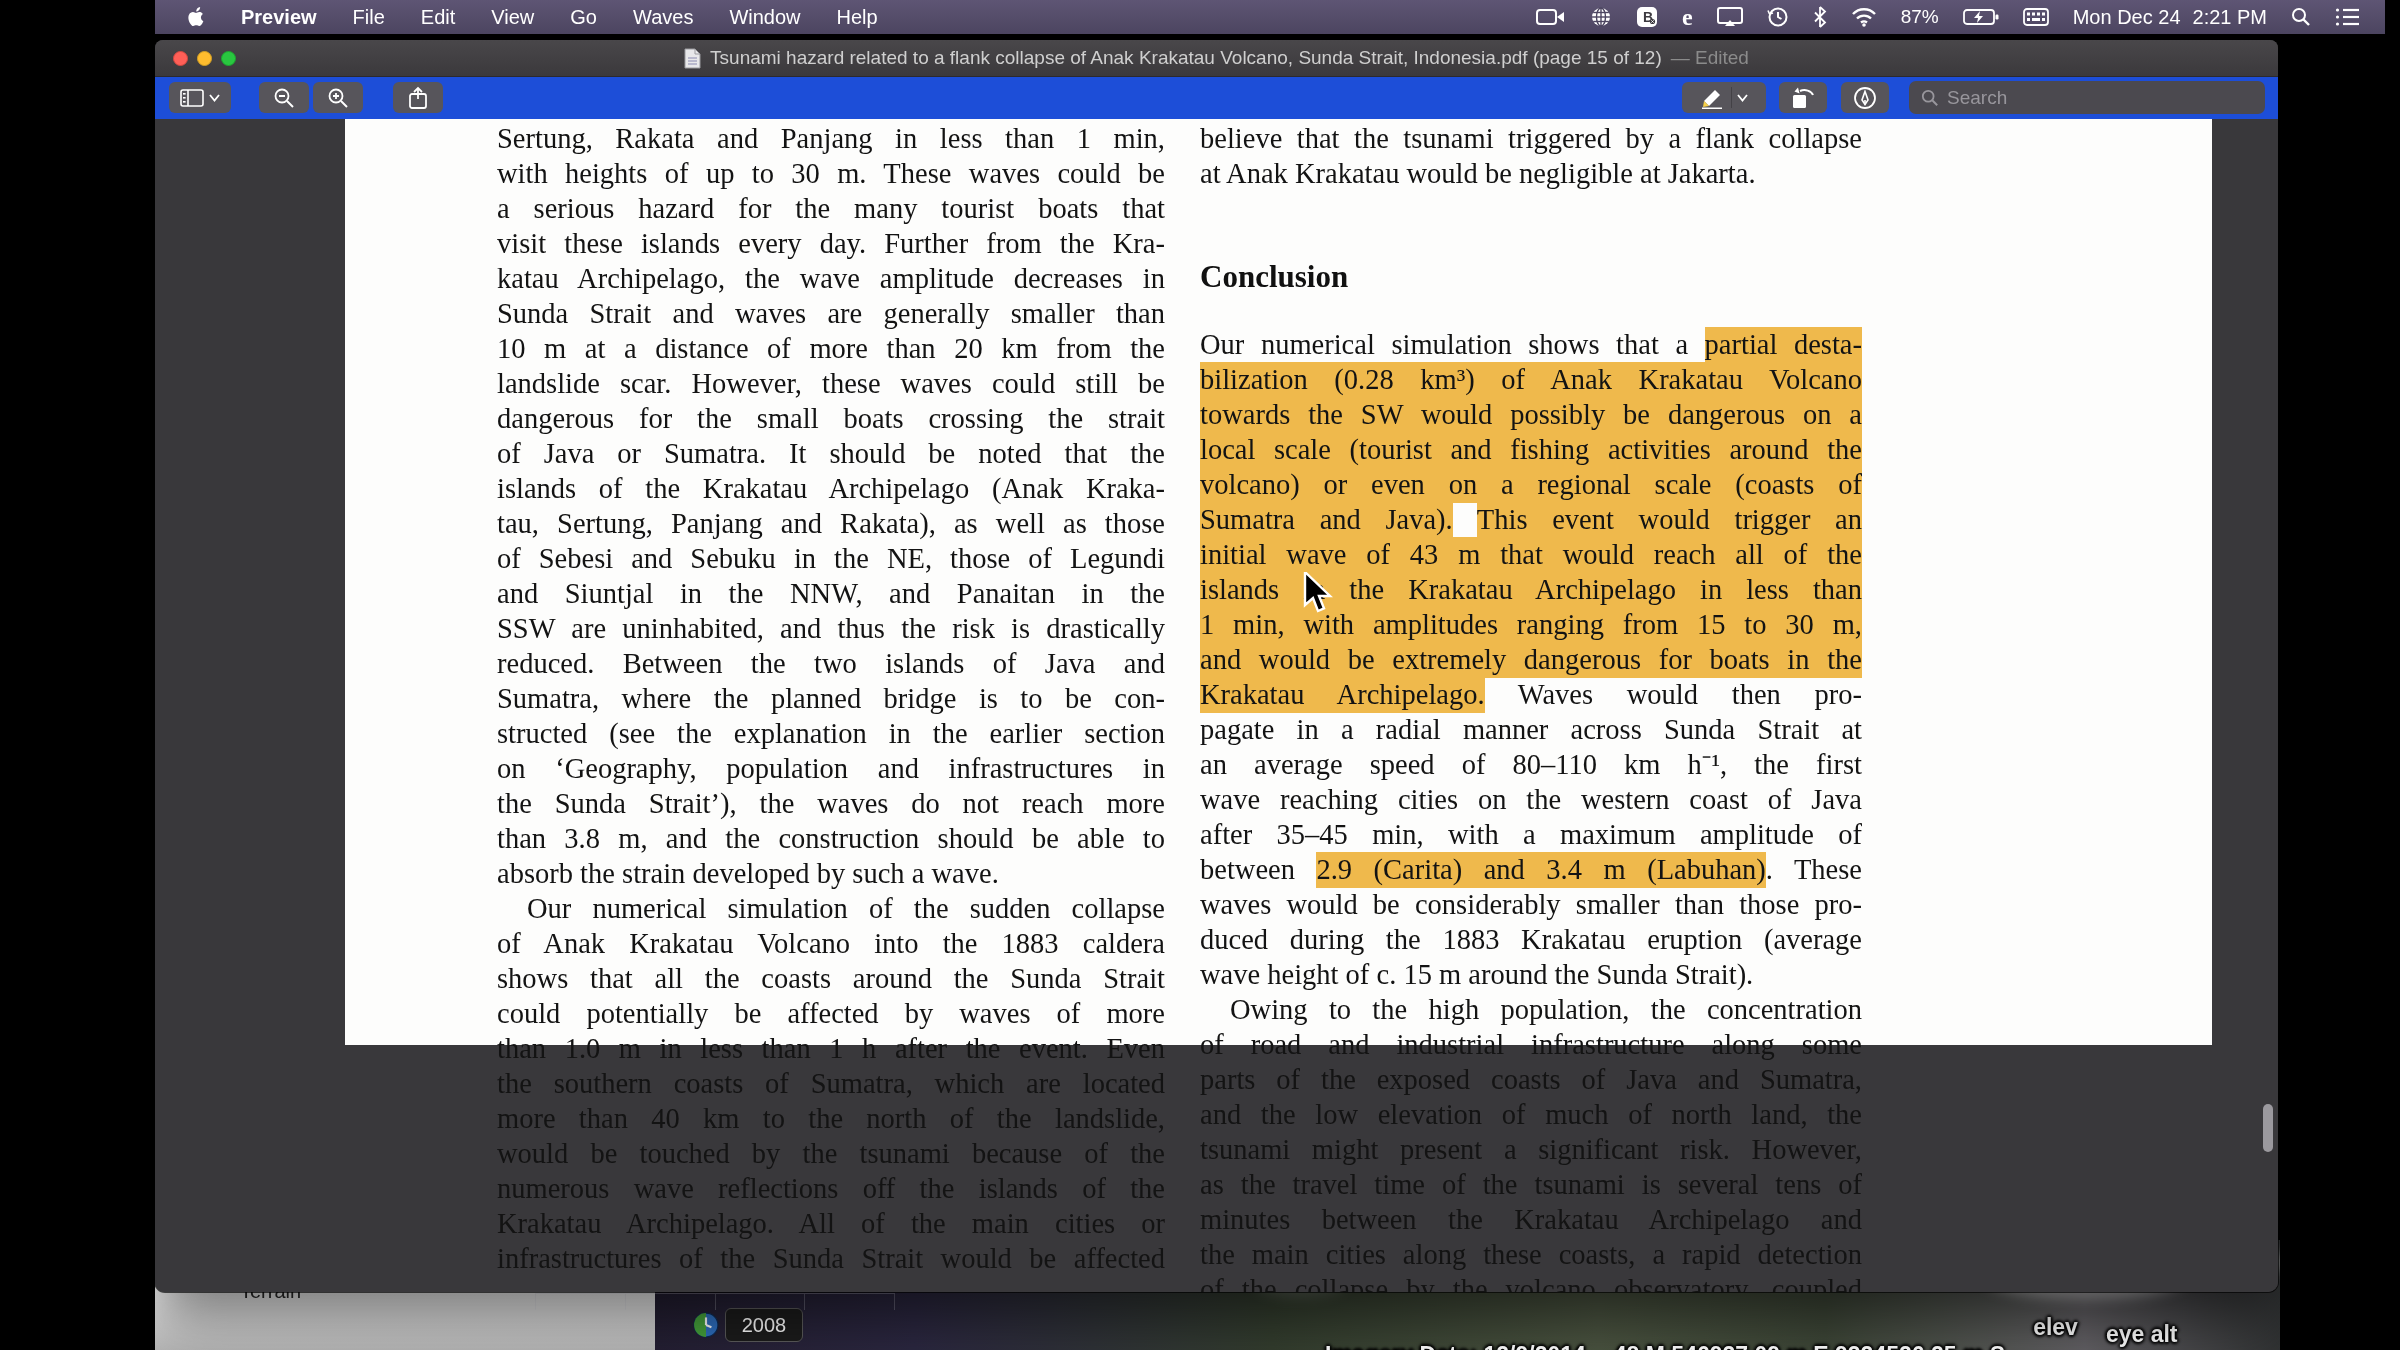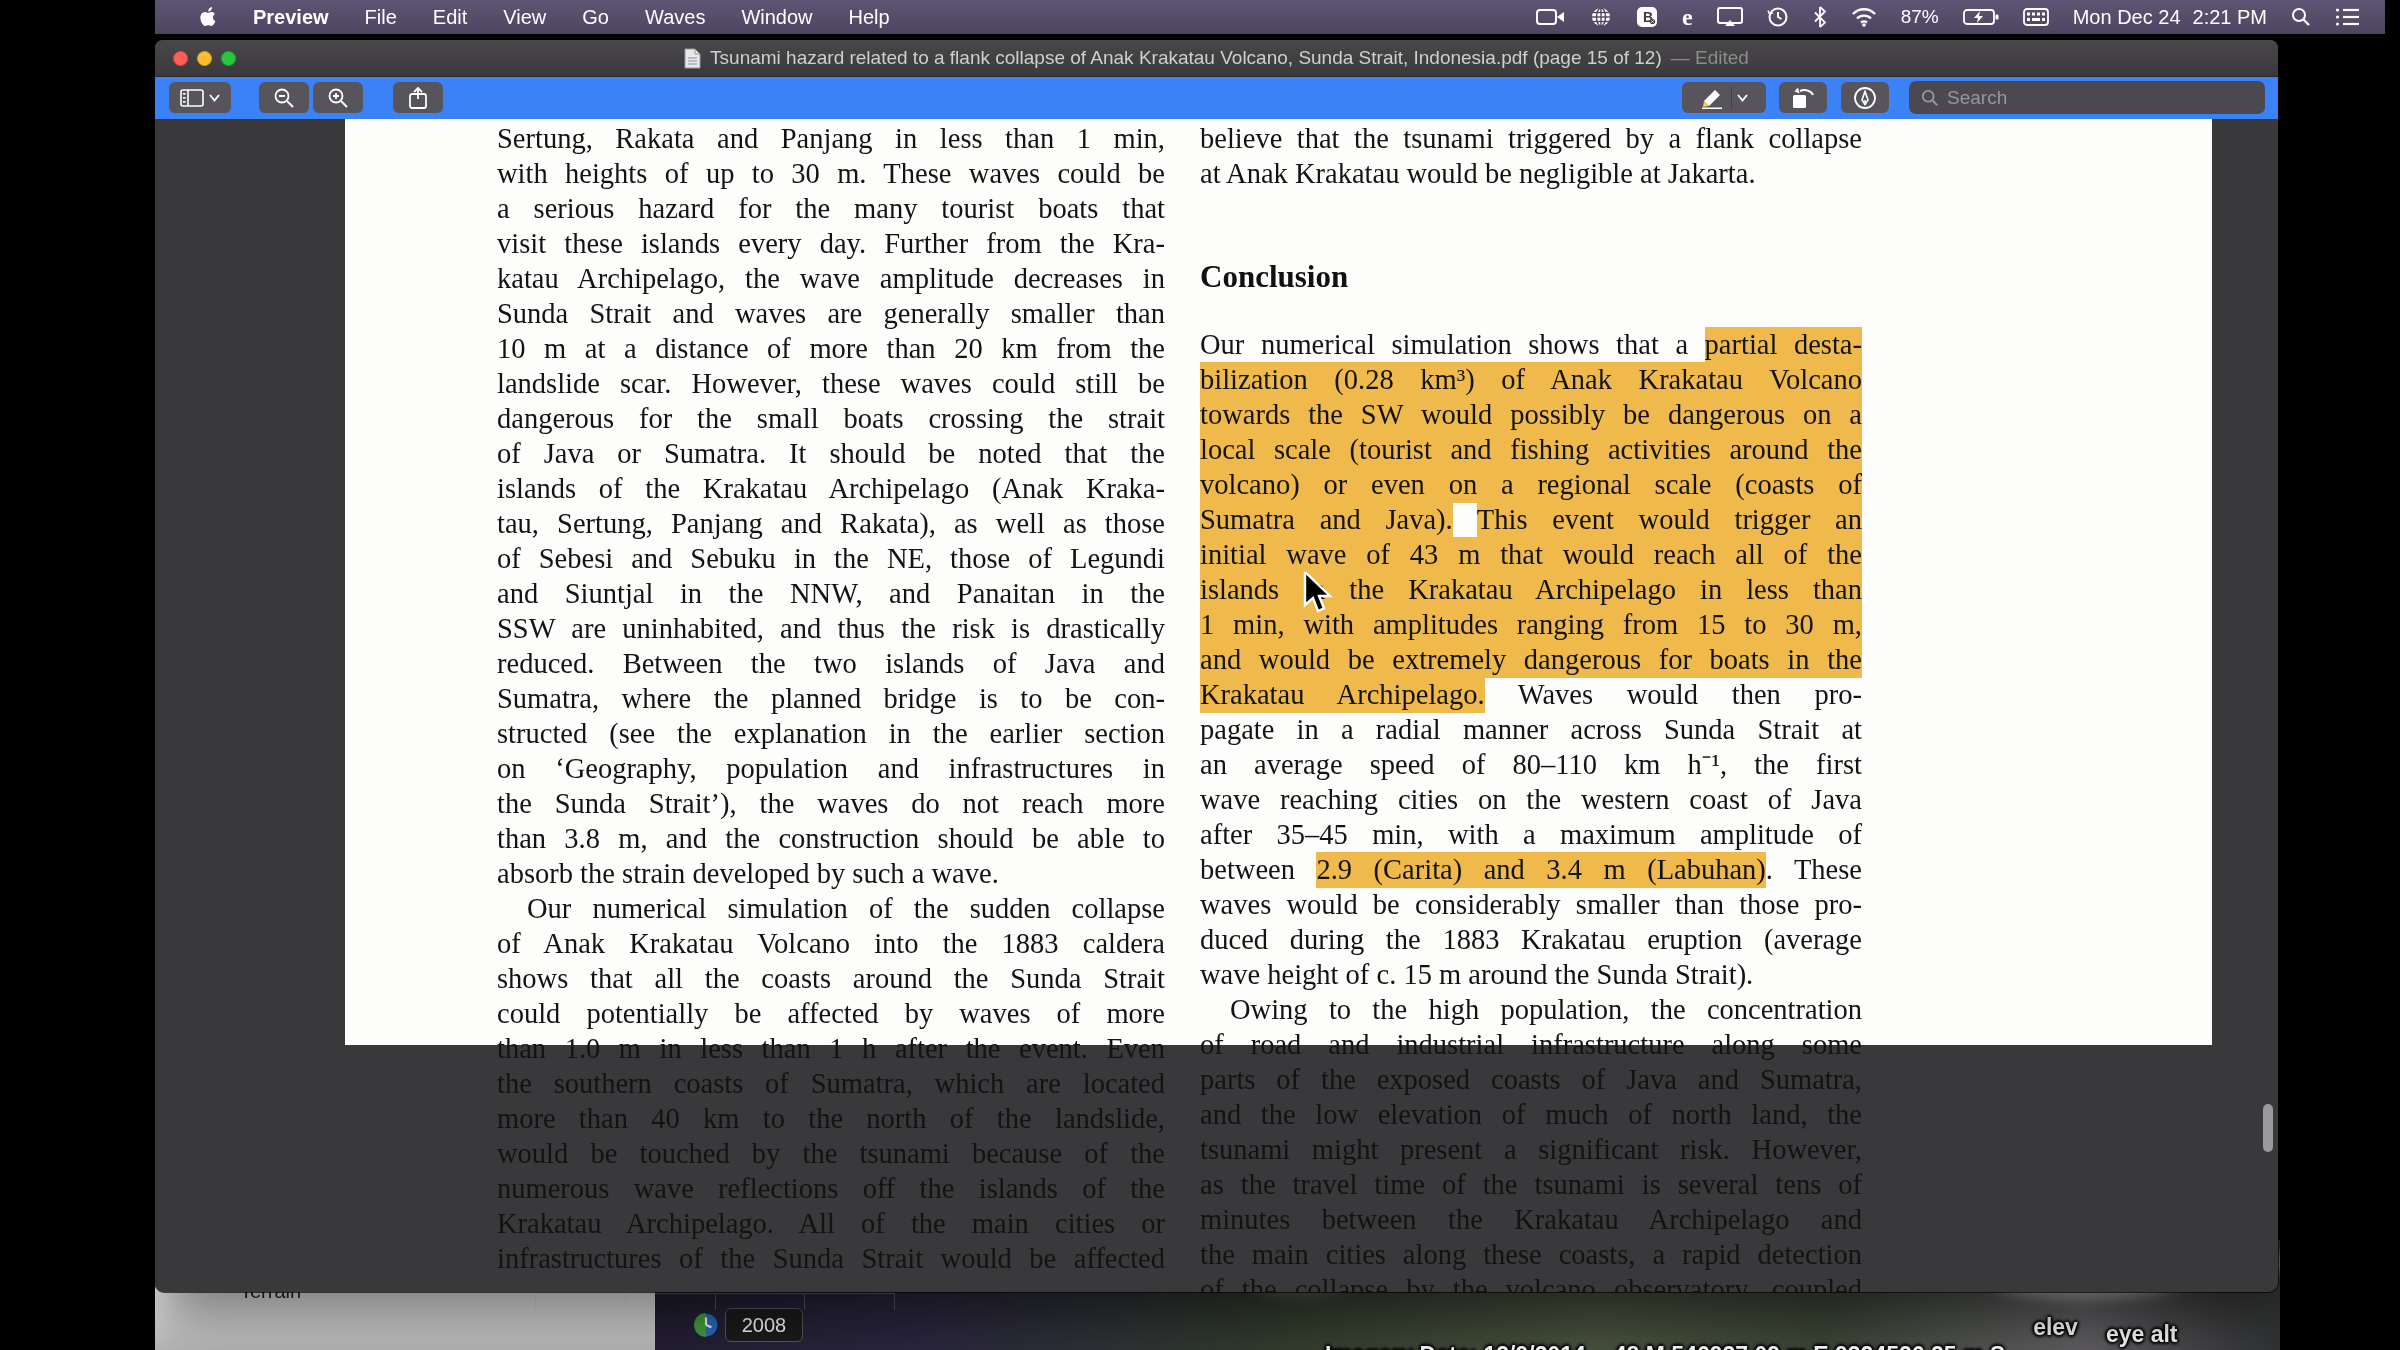--- a/index.html
+++ b/index.html
@@ -3,21 +3,21 @@
 <meta charset="utf-8">
 <style>
   html,body{margin:0;padding:0;}
   body{width:2400px;height:1350px;background:#000;position:relative;overflow:hidden;
        font-family:"Liberation Sans",sans-serif;-webkit-font-smoothing:antialiased;}
   svg{display:block;}
 
   
   .menubar{position:absolute;left:155px;top:0;width:2230px;height:34px;z-index:6;
     background:linear-gradient(#5e5574,#4c4560);display:flex;align-items:center;color:#fff;font-size:20px;}
-  .menu-left{display:flex;align-items:center;gap:36px;padding-left:44px;}
+  .menu-left{display:flex;align-items:center;gap:36px;padding-left:32px;}
   .menu-item{white-space:nowrap;}
   .menu-item.app{font-weight:bold;}
   .menu-right{margin-left:auto;display:flex;align-items:center;gap:24px;padding-right:26px;}
   .mb-ico{display:flex;align-items:center;justify-content:center;}
   .battery-pct{font-size:19px;}
   .clocktxt{font-size:20px;white-space:nowrap;display:flex;gap:12px;}
 
   
   .pvwindow{position:absolute;left:155px;top:40px;width:2123px;height:1252px;z-index:4;
     border-radius:8px 8px 10px 10px;overflow:hidden;background:#3a393c;
@@ -26,21 +26,21 @@
     border-bottom:1px solid #2c2a2d;}
   .lights{position:absolute;left:18px;top:0;height:36px;display:flex;align-items:center;gap:9px;}
   .light{width:13px;height:13px;border-radius:50%;}
   .light.red{background:#ff5f57;border:1px solid #d44840;}
   .light.yellow{background:#febc2e;border:1px solid #d3a024;}
   .light.green{background:#29c740;border:1px solid #1ca52f;}
   .titlewrap{margin:0 auto;display:flex;align-items:center;gap:9px;max-width:1700px;}
   .doc-title{color:#cfcfcf;font-size:19px;white-space:nowrap;}
   .edited{color:#8b8b8b;font-size:19px;}
 
-  .toolbar{height:42px;background:#3b82f6;border-bottom:1px solid #242226;position:relative;}
+  .toolbar{height:42px;background:#1d4ed8;border-bottom:1px solid #242226;position:relative;}
   .tbtn{position:absolute;top:5px;height:31px;border-radius:6px;background:#57555b;
     display:flex;align-items:center;justify-content:center;gap:5px;}
   .tb-divider{width:1px;height:21px;background:#434146;}
   .searchfield{position:absolute;top:4px;height:33px;border-radius:7px;background:#4b494f;
     display:flex;align-items:center;gap:8px;padding:0 12px;}
   .searchfield .ph{color:#98969c;font-size:19px;}
 
   .content{position:absolute;top:79px;left:0;right:0;bottom:0;background:#39383b;overflow:hidden;}
   .page{position:absolute;left:190px;top:0;width:1867px;height:926px;background:#fdfdfc;}
 

